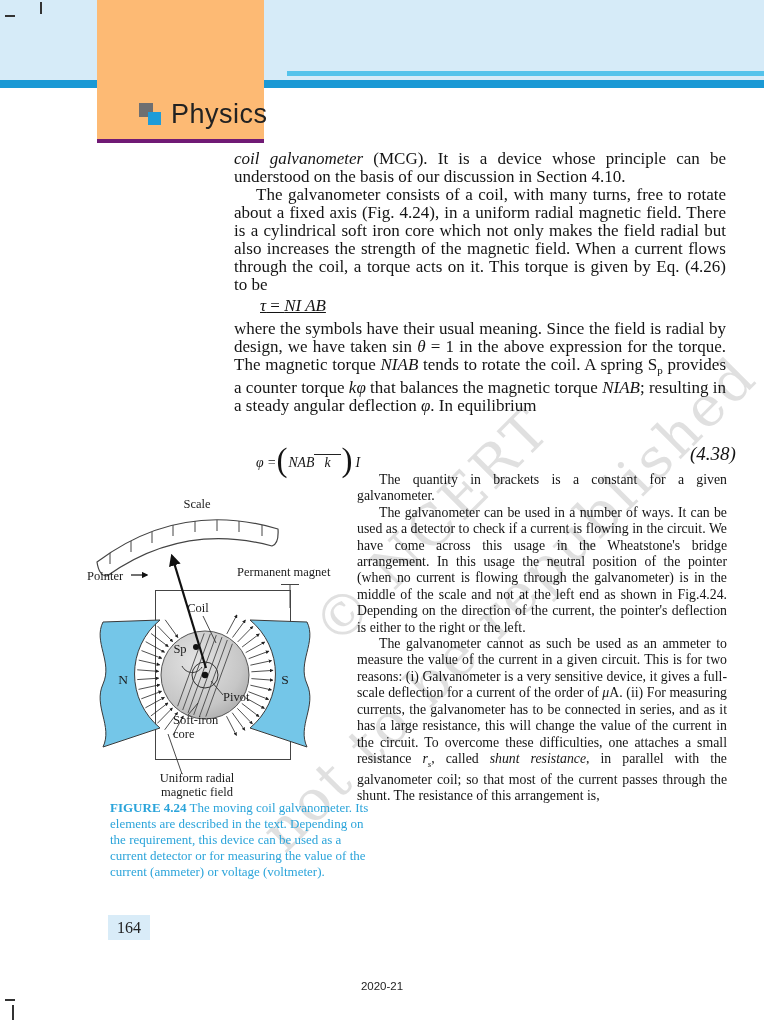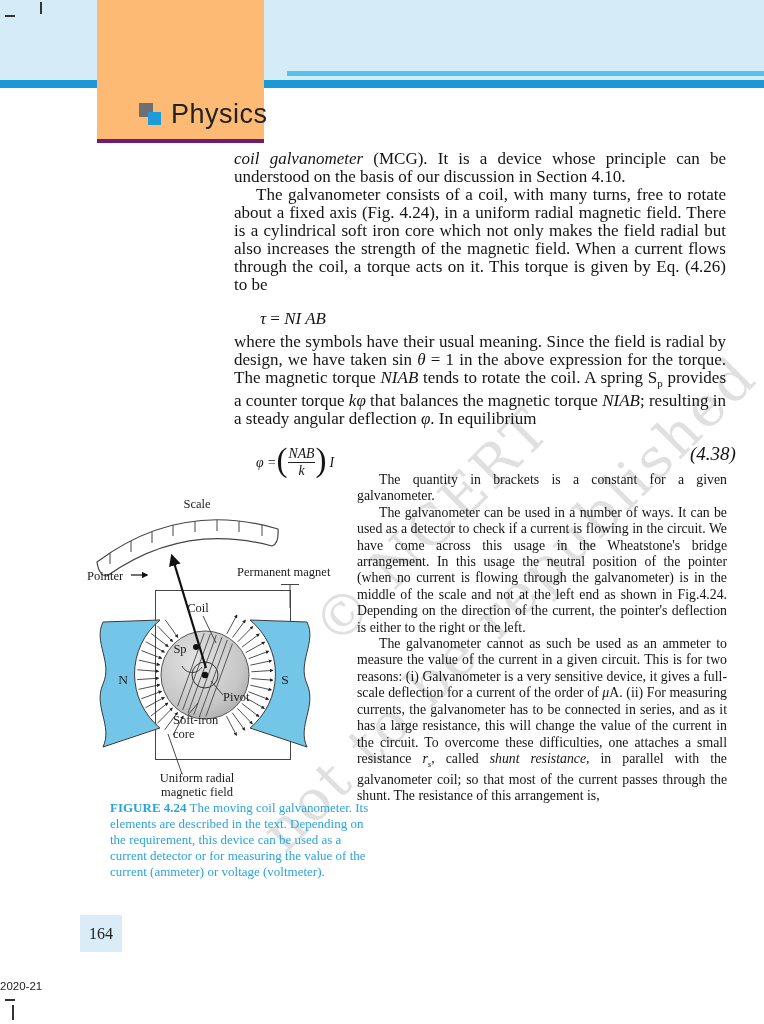--- a/index.html
+++ b/index.html
@@ -39,48 +39,48 @@
     position:absolute;left:234px;top:150px;width:492px;z-index:2;
     font-size:17px;line-height:18px;text-align:justify;
   }
   .right-col{
     position:absolute;left:357px;top:472px;width:370px;z-index:2;
     font-size:13.8px;line-height:16.4px;text-align:justify;
   }
   p{margin:0;}
   .ind{text-indent:22px;}
   sub{font-size:0.65em;}
-  .disp-eq{margin:16px 0 5px 26px;text-align:left;}
+  .disp-eq{margin:3px 0 5px 26px;text-align:left;text-decoration:underline;}
   
   .eq438{
     position:absolute;left:256px;top:446px;z-index:2;display:flex;align-items:center;
     font-size:13.8px;font-style:italic;
   }
   .paren{font-size:33px;font-weight:300;font-style:normal;line-height:1;position:relative;top:-2px;}
-  .frac{display:inline-flex;flex-direction:column;align-items:center;line-height:1.15;margin:0 1px;}
+  .frac{display:inline-flex;align-items:center;line-height:1.15;margin:0 1px;}
   .frac .den{border-top:1px solid #222;padding:0 10px;}
   .eq438 .rhs{margin-left:3px;}
   .eq-number{position:absolute;left:690px;top:443px;font-size:19px;z-index:2;font-style:italic;}
   
   .figure-svg{position:absolute;left:85px;top:496px;z-index:2;}
   .fig-caption{
     position:absolute;left:110px;top:800px;width:266px;z-index:2;text-align:left;
     font-size:13px;line-height:16px;color:#2ba4da;
   }
   .fig-caption b{font-weight:bold;}
   svg text{font-family:"Liberation Serif","DejaVu Serif",serif;fill:#1b1b1b;}
   .fig-label{font-size:12.5px;}
   .pole-label{font-size:13.5px;}
   
   .page-num-box{
-    position:absolute;left:80px;top:915px;width:42px;height:37px;background:#d9ecf8;z-index:2;
+    position:absolute;left:108px;top:915px;width:42px;height:25px;background:#d9ecf8;z-index:2;
     display:flex;align-items:center;justify-content:center;font-size:16px;color:#222;
   }
   .year{
-    position:absolute;left:0;top:980px;width:764px;text-align:left;z-index:2;
+    position:absolute;left:0;top:980px;width:764px;text-align:center;z-index:2;
     font-family:"Liberation Sans",sans-serif;font-size:11.5px;color:#222;
   }
 </style>
 </head>
 <body>
 
 <div class="crop" style="left:40px;top:2px;width:1.5px;height:12px;"></div>
 <div class="crop" style="left:5px;top:15px;width:10px;height:1.5px;"></div>
 <div class="crop" style="left:5px;top:999px;width:10px;height:1.5px;"></div>
 <div class="crop" style="left:12px;top:1005px;width:1.5px;height:15px;"></div>

